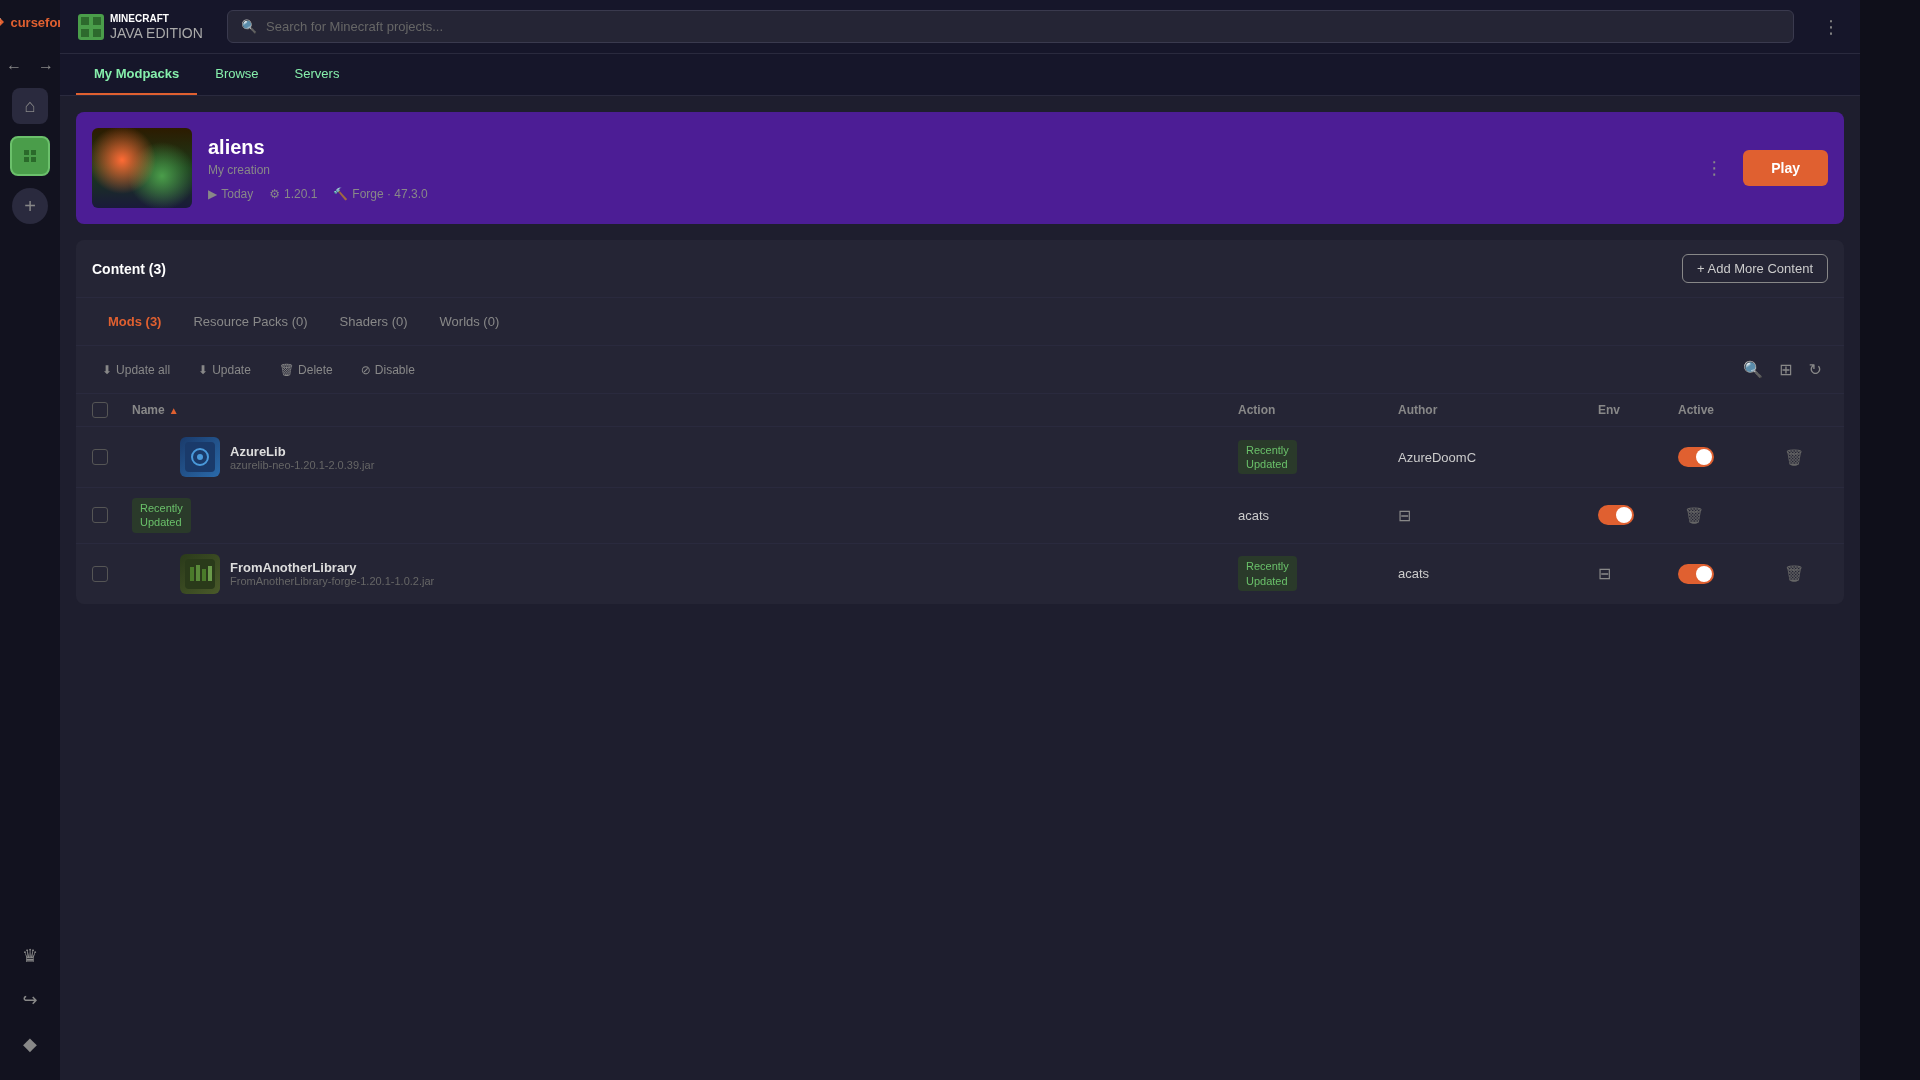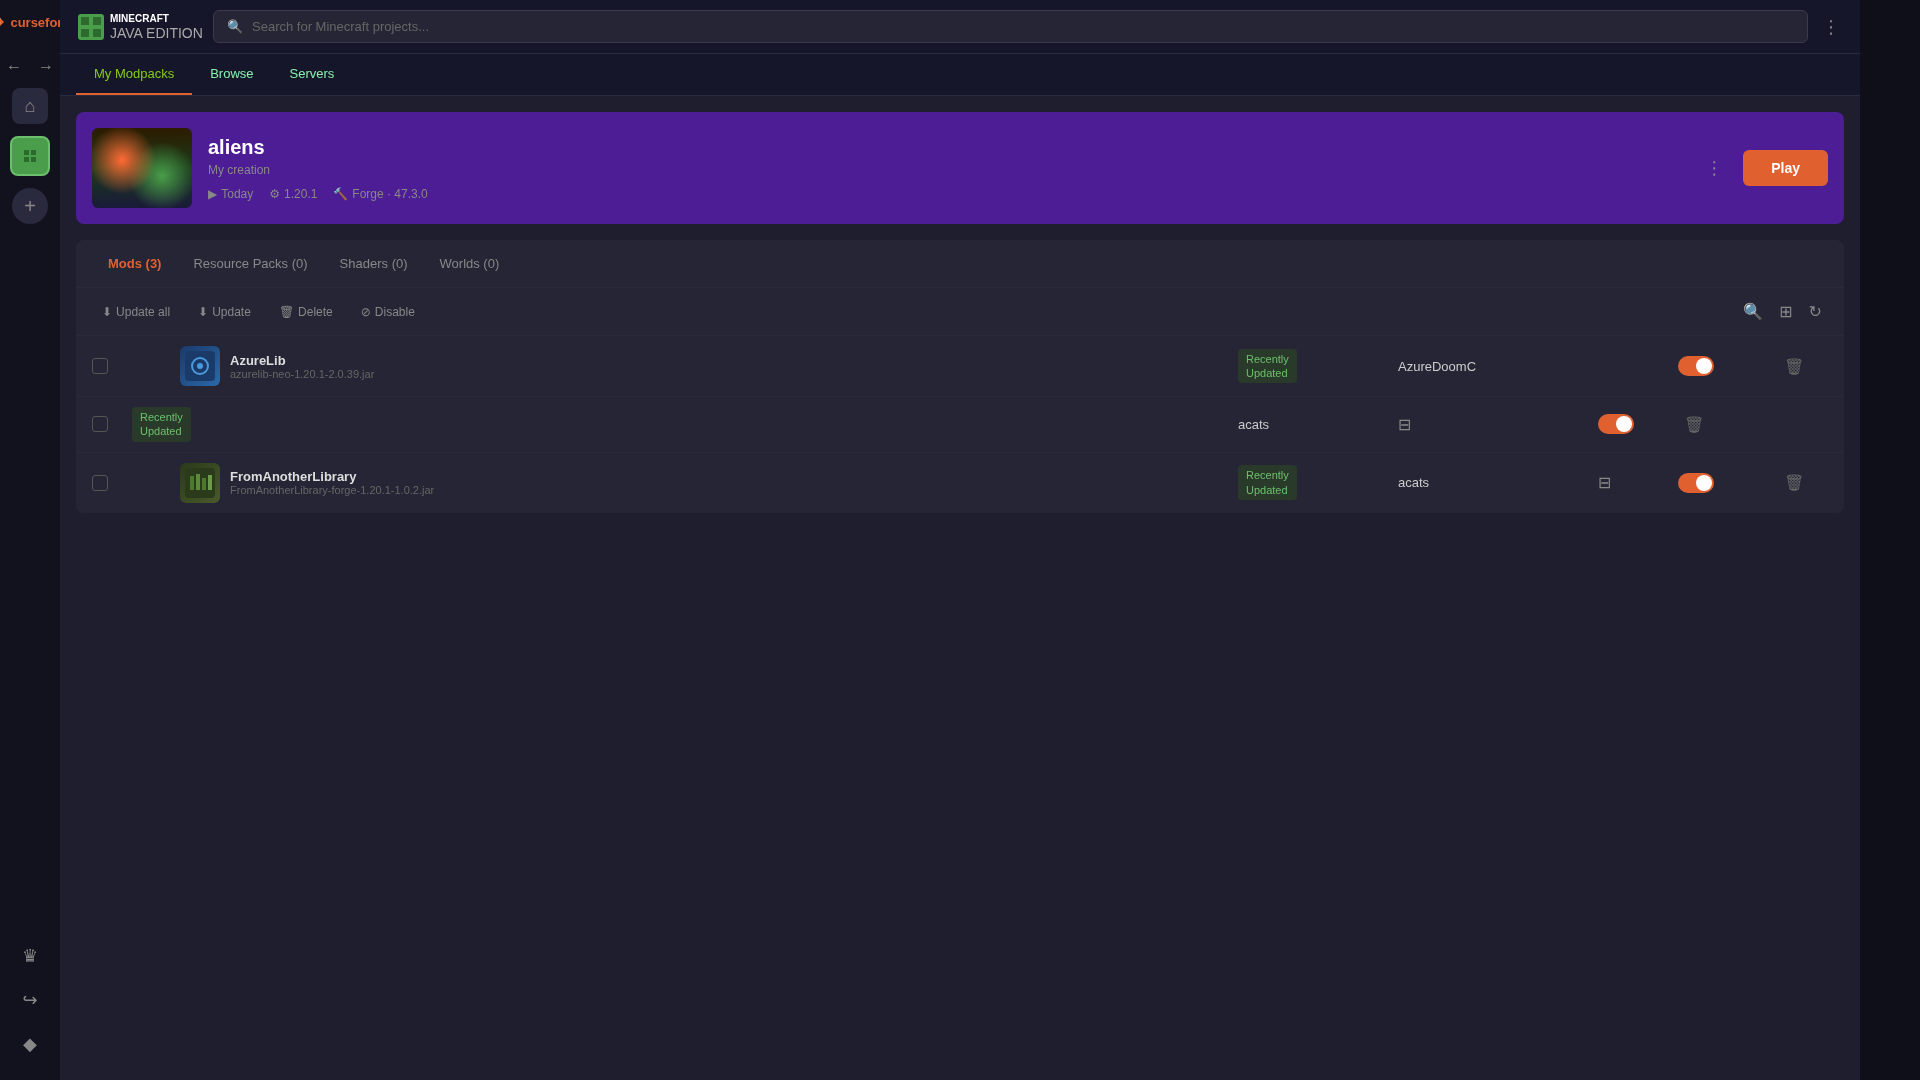--- a/index.html
+++ b/index.html
@@ -87,21 +87,21 @@
       background: #1e1e2e;
       overflow: hidden;
     }
 
     
     .top-bar {
       background: #16162a;
       padding: 10px 16px;
       display: flex;
       align-items: center;
-      gap: 10px;
+      gap: 24px;
       border-bottom: 1px solid #2a2a3e;
       flex-shrink: 0;
     }
     .minecraft-logo {
       display: flex;
       align-items: center;
       gap: 4px;
     }
     .nav-arrows {
       display: flex;
@@ -160,22 +160,23 @@
     }
     .nav-tab {
       padding: 12px 18px;
       cursor: pointer;
       font-size: 13px;
       color: #86efac;
       border-bottom: 2px solid transparent;
       transition: color 0.2s;
     }
     .nav-tab.active {
-      color: #84cc16;
+      color: #86efac;
       border-bottom: 2px solid #e06030;
+      font-weight: bold;
     }
 
     
     .content-area {
       flex: 1;
       padding: 16px;
       overflow-y: auto;
     }
 
     
@@ -600,20 +601,24 @@
         </div>
       </div>
       <div class="modpack-actions">
         <button class="kebab-btn">⋮</button>
         <button class="play-btn">Play</button>
       </div>
     </div>
 
     <div class="content-section">
 
+      <div class="content-section-header">
+        <span class="content-title">Content (3)</span>
+        <button class="add-content-btn">+ Add More Content</button>
+      </div>
 
       <div class="sub-tabs">
         <div class="sub-tab active">
           <span>Mods (3)</span>
         </div>
         <div class="sub-tab">
           <span>Resource Packs (0)</span>
         </div>
         <div class="sub-tab">
           <span>Shaders (0)</span>
@@ -650,20 +655,42 @@
             <span>⊞</span>
           </button>
           <button class="view-btn">
             <span>↻</span>
           </button>
         </div>
       </div>
 
       <div class="mods-table">
 
+        <div class="table-header">
+          <div class="col">
+            <div class="checkbox"></div>
+          </div>
+          <div class="col">
+            <span>Name</span>
+            <span class="sort-arrow">▲</span>
+          </div>
+          <div class="col">
+            <span>Action</span>
+          </div>
+          <div class="col">
+            <span>Author</span>
+          </div>
+          <div class="col">
+            <span>Env</span>
+          </div>
+          <div class="col">
+            <span>Active</span>
+          </div>
+          <div class="col"></div>
+        </div>
 
         <div class="table-row">
           <div>
             <div class="checkbox"></div>
           </div>
           <div class="mod-name-col">
             <div class="mod-icon mod-icon-azurelib">
               <svg width="30" height="30" viewBox="0 0 30 30">
                 <rect width="30" height="30" fill="#1a3a6a" rx="4"></rect>
                 <circle cx="15" cy="15" r="8" fill="none" stroke="#4a9adb" stroke-width="2"></circle>

